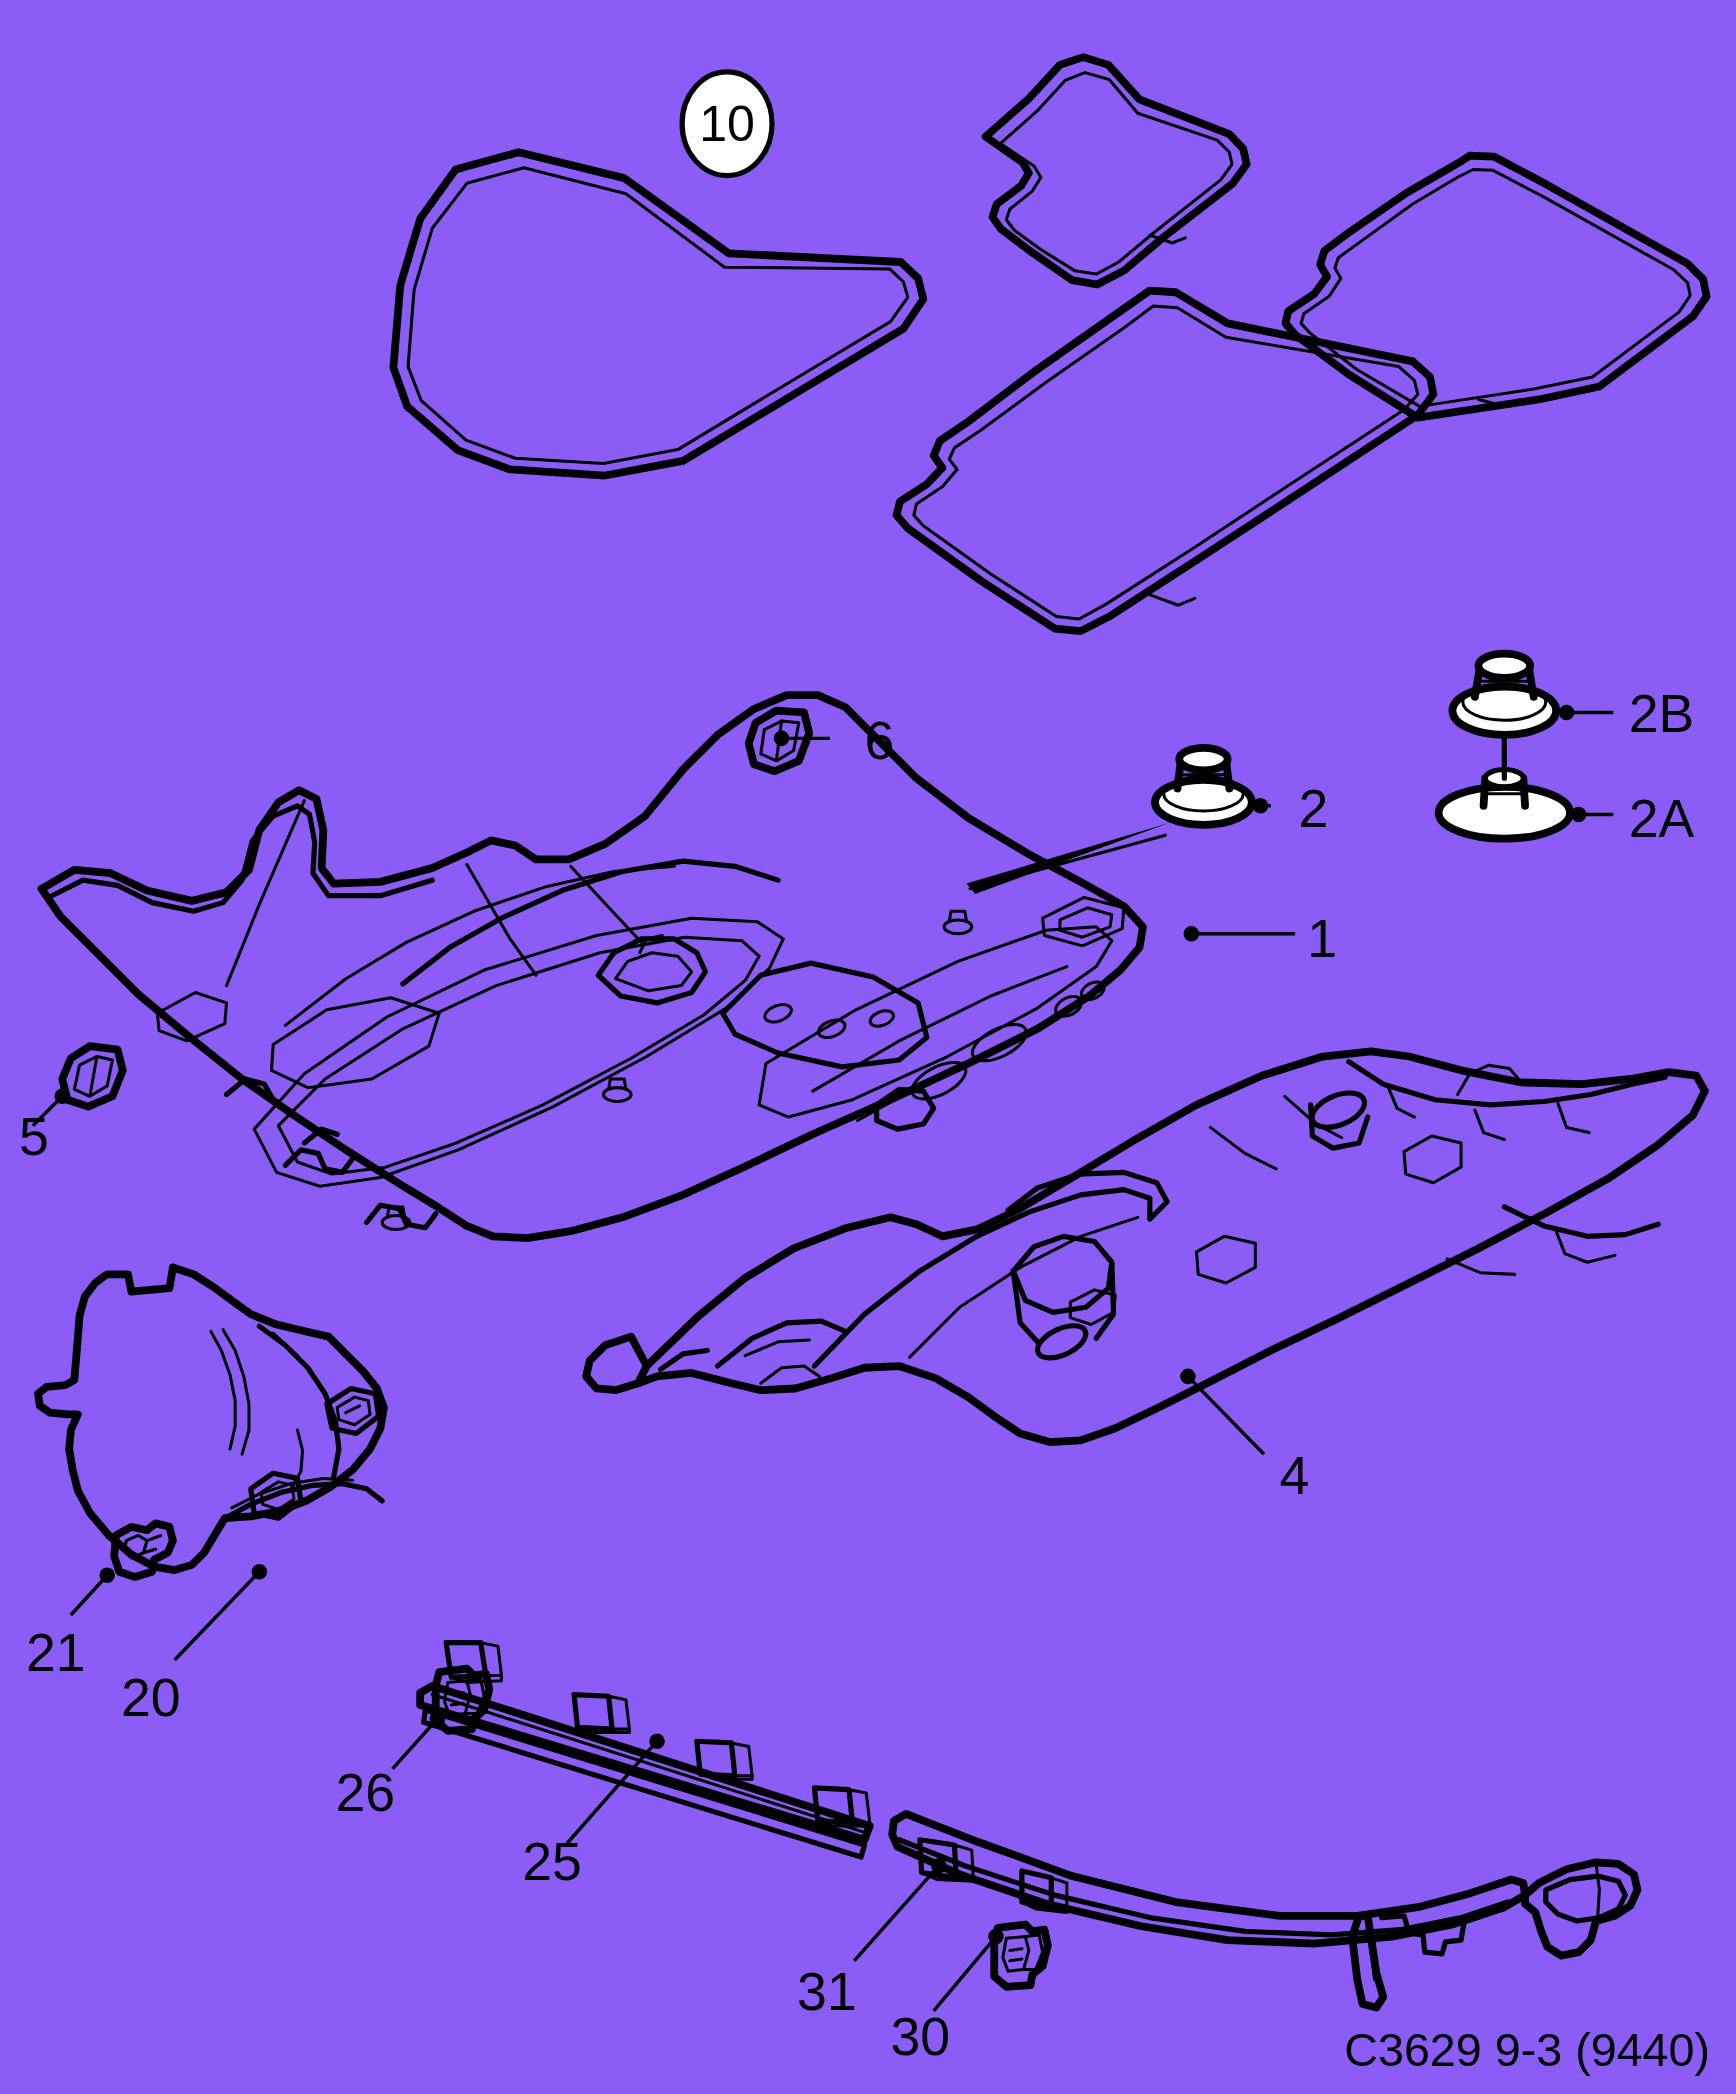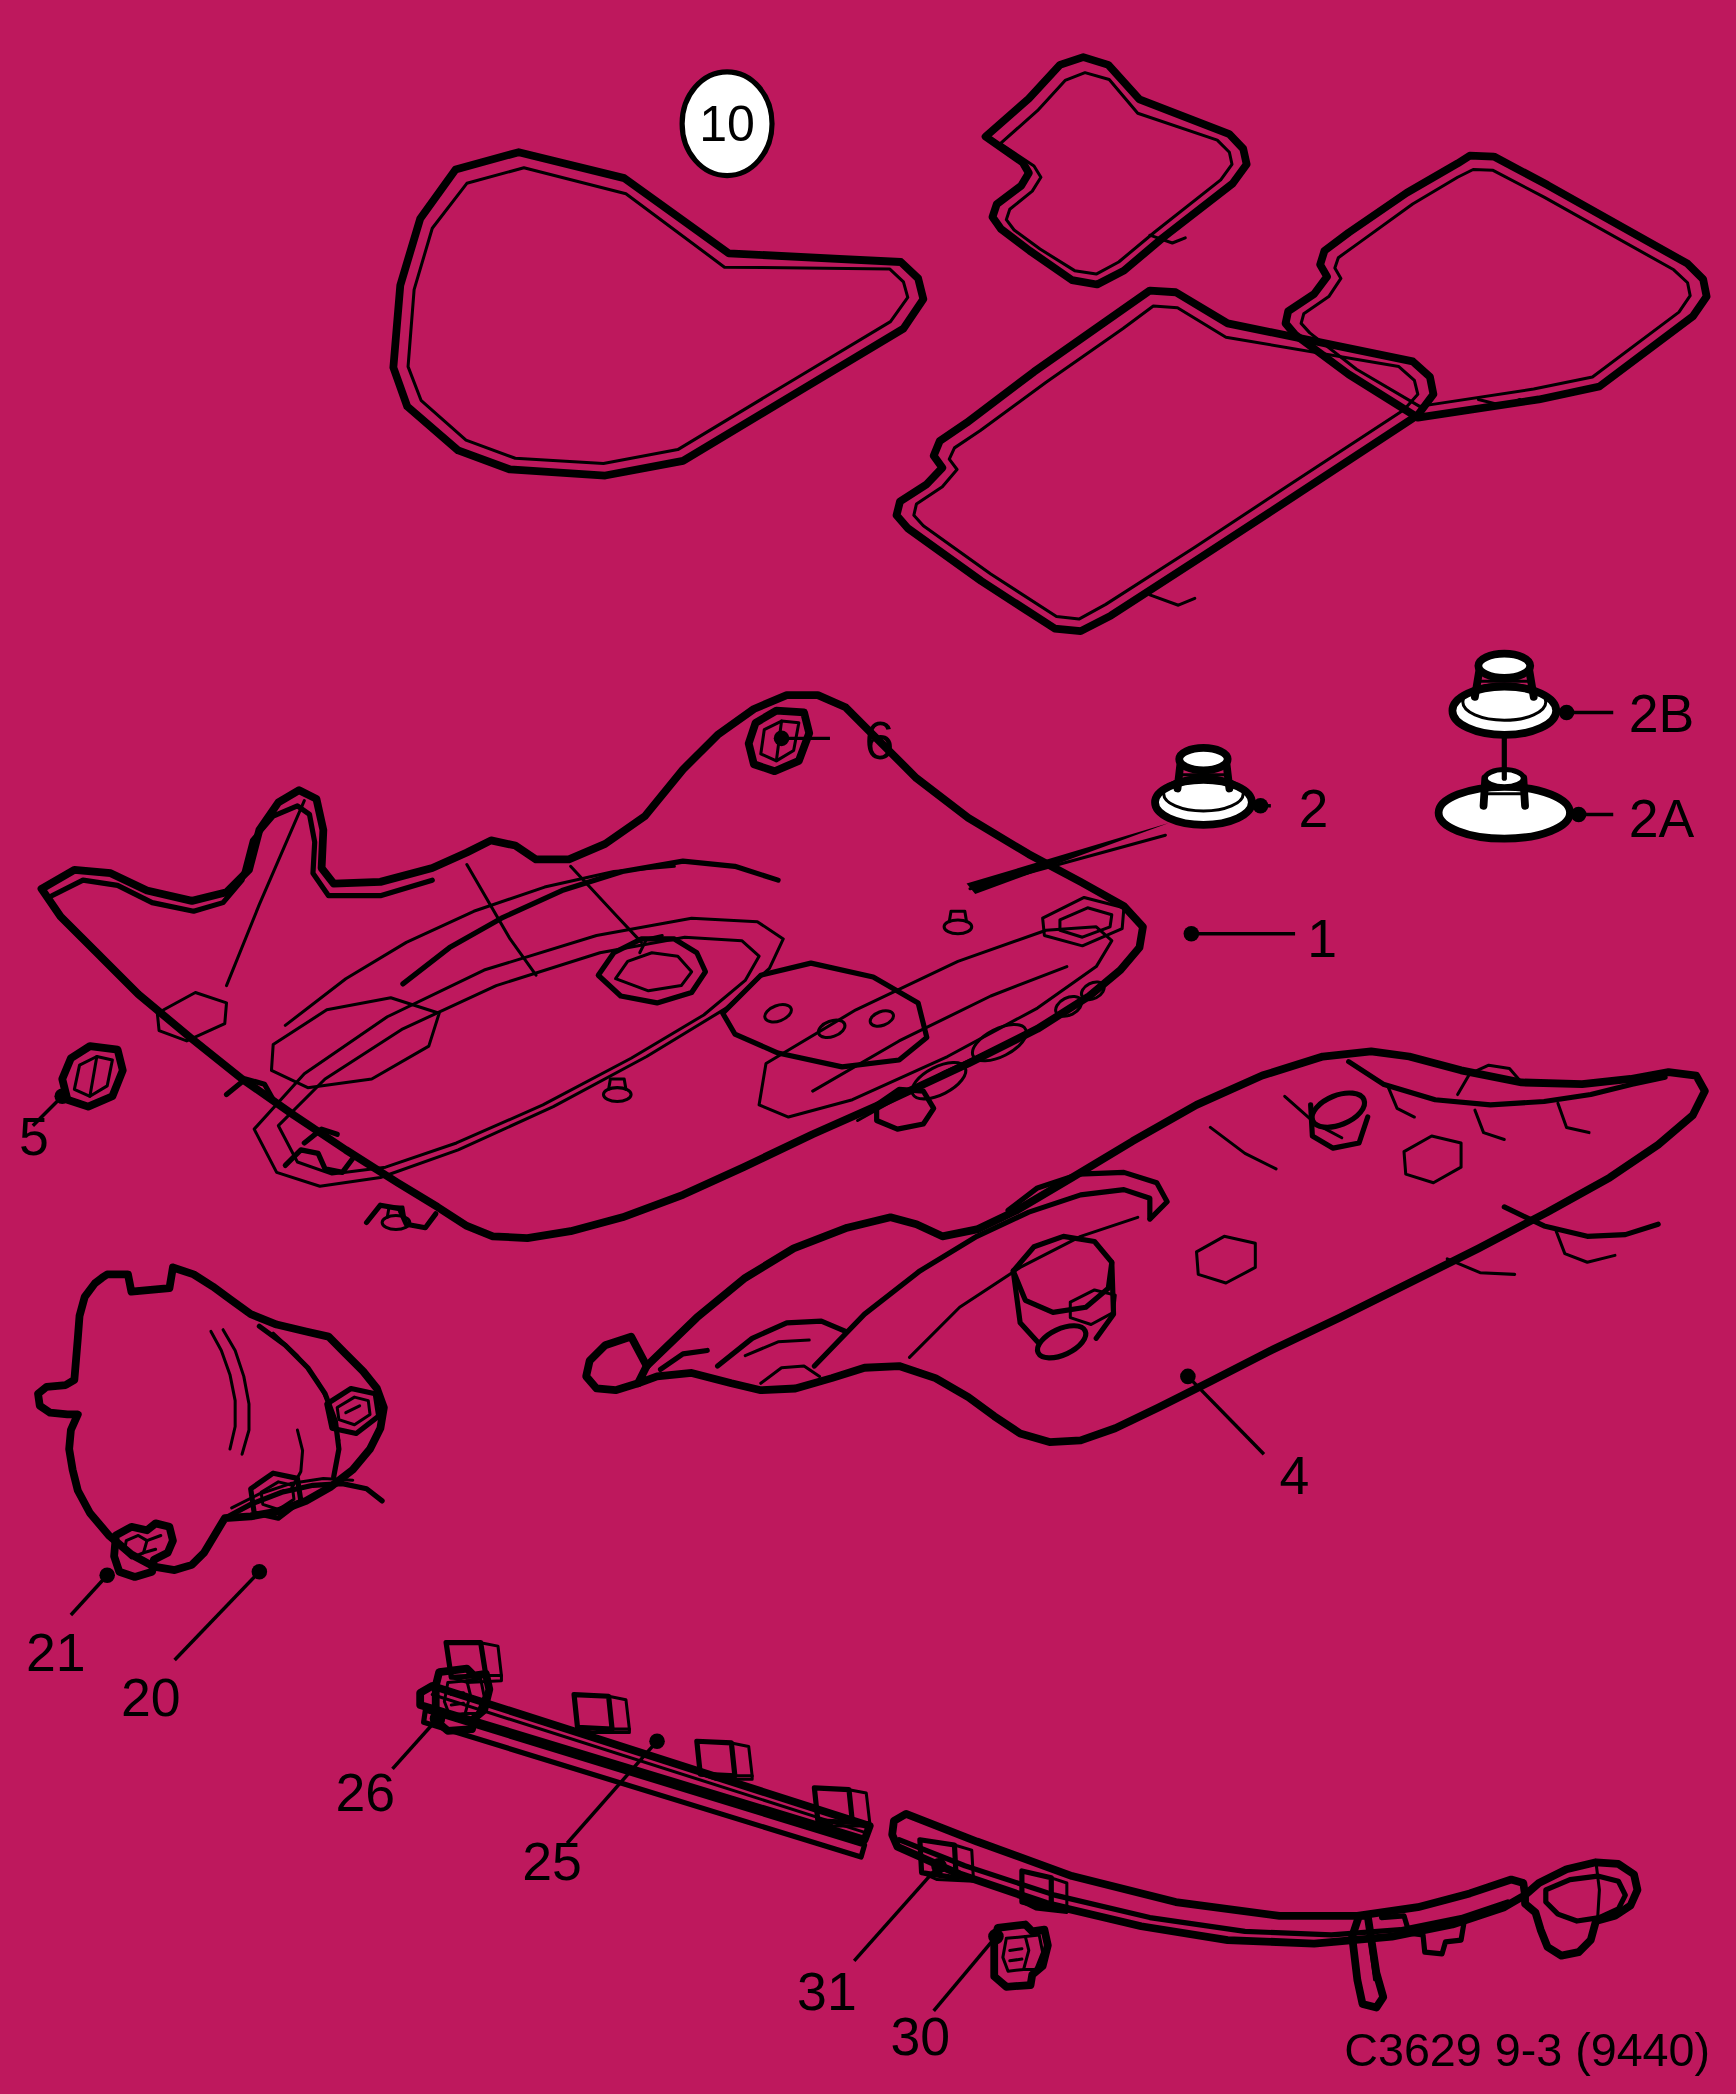--- a/index.html
+++ b/index.html
@@ -7,21 +7,21 @@
     padding: 0;
     background: #ffffff;
   }
   body {
     font-family: "Liberation Sans", sans-serif;
   }
   #page {
     position: relative;
     width: 1736px;
     height: 2094px;
-    background: #be185d;
+    background: #8b5cf6;
     overflow: hidden;
   }
   #diagram {
     position: absolute;
     left: 0;
     top: 0;
     width: 1736px;
     height: 2094px;
     display: block;
   }

